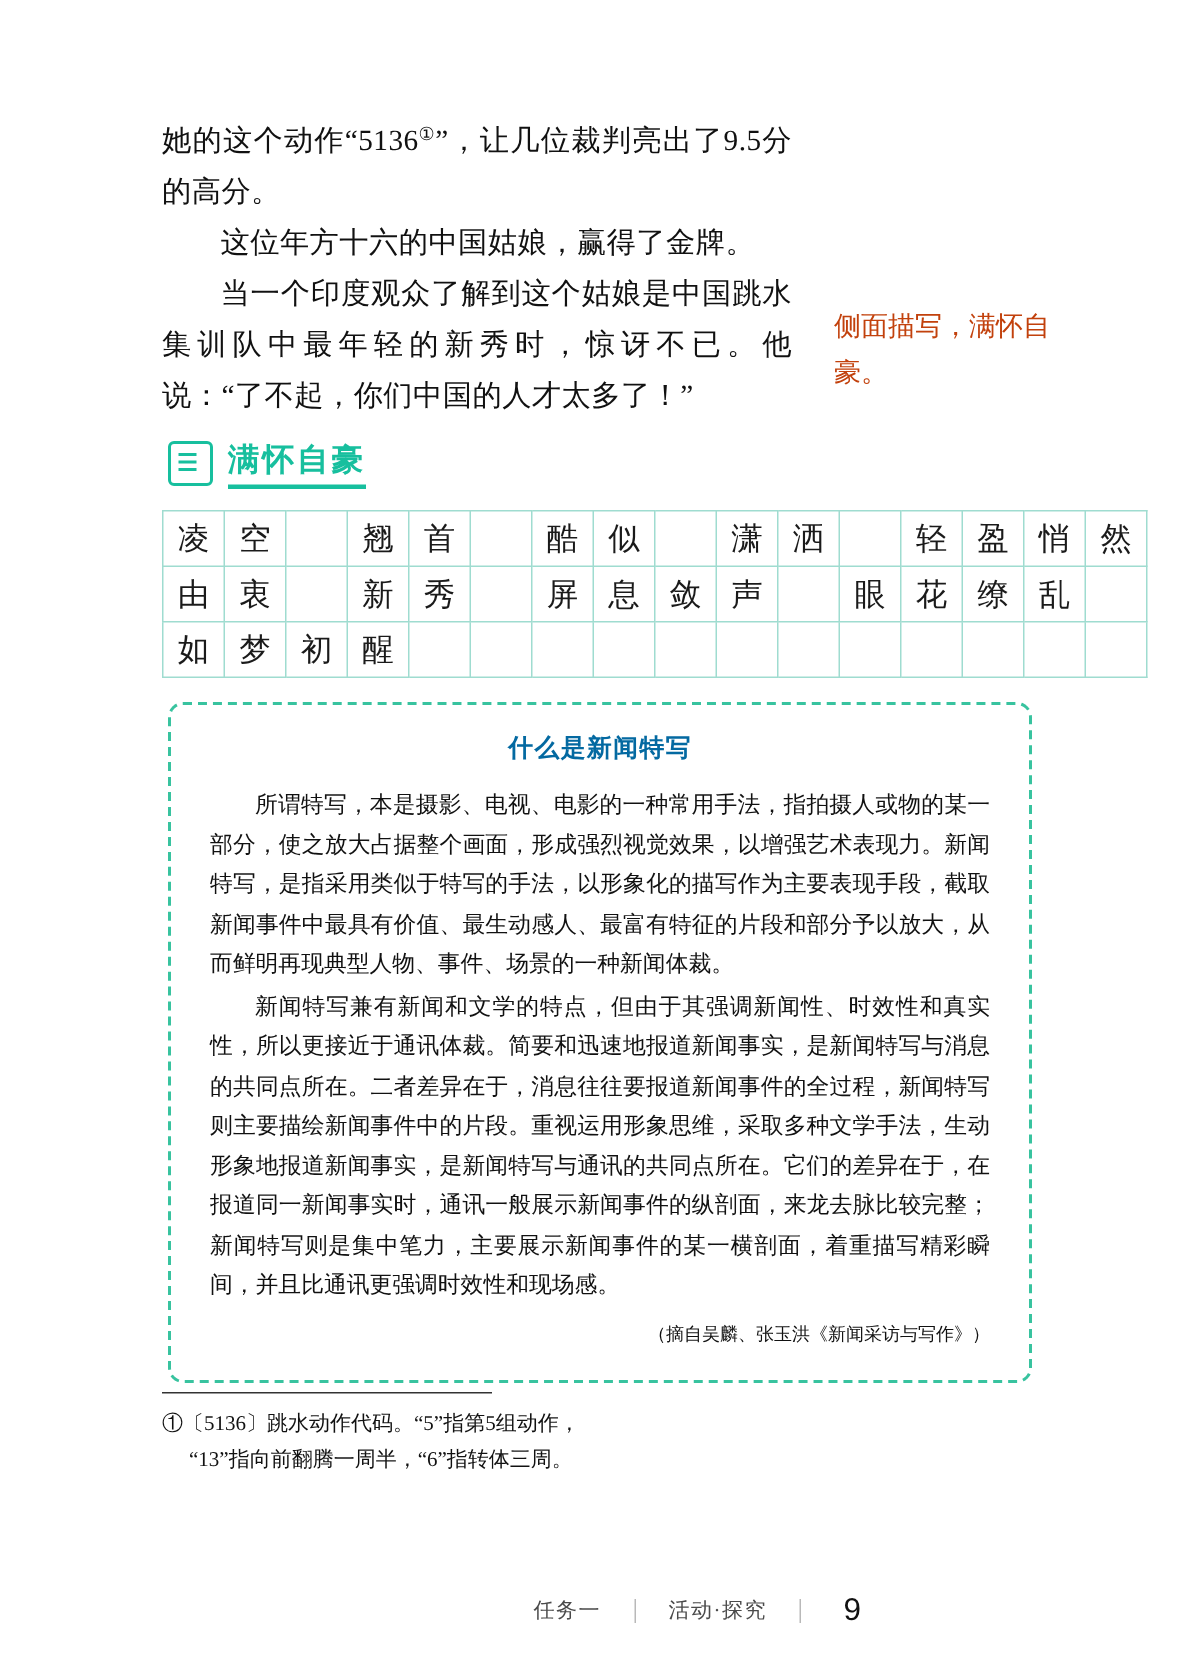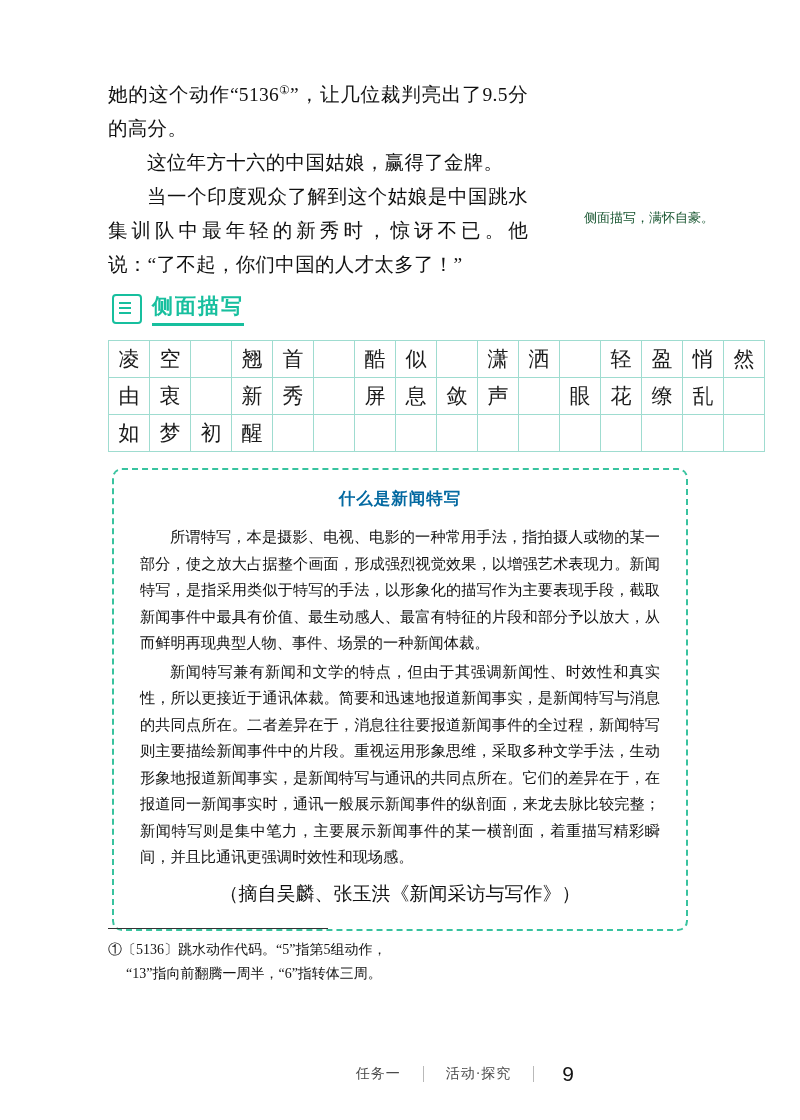--- a/index.html
+++ b/index.html
@@ -43,26 +43,26 @@
   .circle-num {
     display: inline-block;
     font-size: 12px;
     vertical-align: super;
     line-height: 0;
   }
 
   
   .side-note {
     position: absolute;
-    left: 584px;
+    left: 556px;
     top: 202px;
     width: 150px;
-    font-size: 13px;
+    font-size: 18px;
     line-height: 31px;
-    color: #14532d;
+    color: #c2410c;
   }
 
   
   .section-head {
     position: absolute;
     left: 112px;
     top: 292px;
     display: flex;
     align-items: center;
     gap: 10px;
@@ -143,22 +143,22 @@
   }
   .know-p {
     font-size: 15.2px;
     line-height: 26.5px;
     text-align: justify;
     text-indent: 30px;
     margin: 0 0 2px 0;
     color: #111;
   }
   .know-src {
-    font-size: 19px;
-    text-align: center;
+    font-size: 12px;
+    text-align: right;
     margin-top: 10px;
     color: #111;
   }
 
   
   .footnote-rule {
     position: absolute;
     left: 108px;
     top: 928px;
     width: 220px;
@@ -219,21 +219,21 @@
   </div>
 
   <div class="side-note">侧面描写，满怀自豪。</div>
 
   <div class="section-head">
     <span class="sec-badge">
         <i></i>
         <i></i>
         <i></i>
       </span>
-    <span class="sec-title">侧面描写</span>
+    <span class="sec-title">满怀自豪</span>
   </div>
 
   <div class="grid-wrap">
     <table class="char-grid">
       <tbody>
           <tr>
         <td>凌</td>
         <td>空</td>
         <td></td>
         <td>翘</td>

